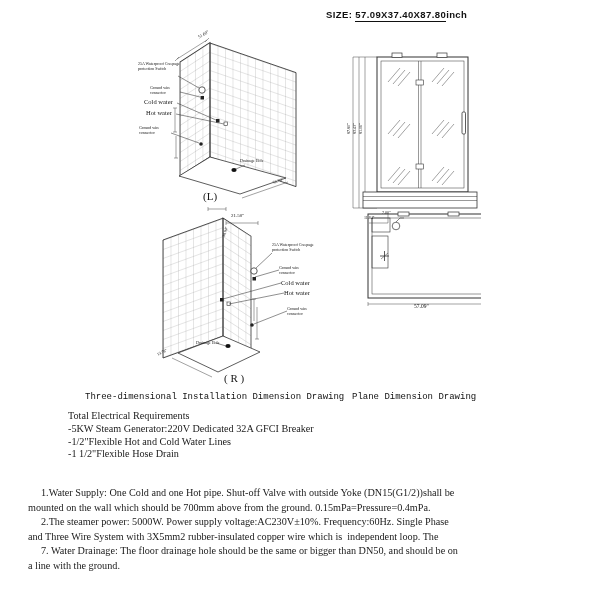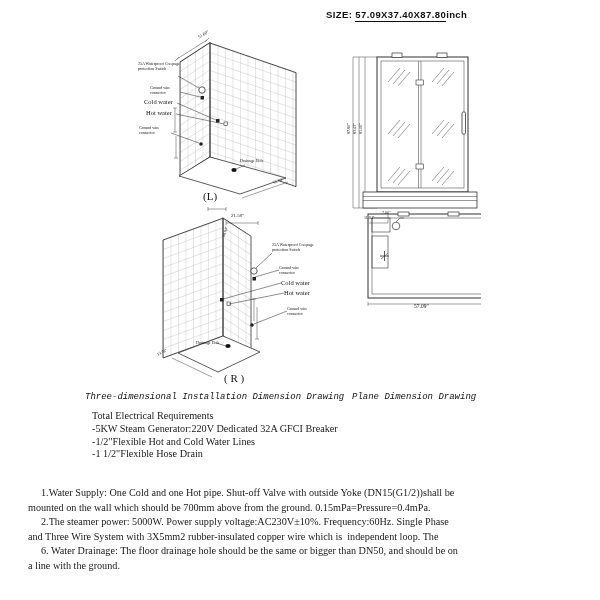--- a/index.html
+++ b/index.html
@@ -12,21 +12,21 @@
   .hdr .uline{border-bottom:1.2px solid #111;padding-bottom:1px;}
   .lbl{position:absolute;font-family:"Liberation Serif",serif;color:#161616;}
   .t4{font-size:4px;line-height:4.8px;}
   .t4n{font-size:4px;white-space:nowrap;}
   .t45n{font-size:4.5px;white-space:nowrap;}
   .t5n{font-size:5px;white-space:nowrap;}
   .t55n{font-size:5.5px;white-space:nowrap;}
   .t65n{font-size:6.5px;white-space:nowrap;}
   .cap{font-size:11px;white-space:nowrap;}
   .mono-cap{position:absolute;font-family:"Liberation Mono",monospace;font-size:9px;
-            color:#111;white-space:nowrap;font-style:italic;}
+            color:#111;white-space:nowrap;}
   .spec-line{white-space:pre;font-size:10.2px;line-height:12.8px;}
   .note-line{white-space:pre;font-size:10.2px;line-height:14.6px;}
   .indent{padding-left:13px;}
   .rotm90{transform:rotate(-90deg);transform-origin:0 0;}
 </style>
 </head>
 <body>
 
 <div class="page">
 
@@ -236,29 +236,29 @@
   </svg>
 
   <div class="lbl t4n" style="left:364px;top:215px;">11.84"</div>
   <div class="lbl t4n" style="left:382px;top:210px;">7.00"</div>
   <div class="lbl t4n rotm90" style="left:489px;top:262px;">37.40"</div>
   <div class="lbl t55n" style="left:414px;top:303px;">57.09"</div>
 
   <div class="mono-cap" style="left:85px;top:392px;">Three-dimensional Installation Dimension Drawing</div>
   <div class="mono-cap" style="left:352px;top:392px;">Plane Dimension Drawing</div>
 
-  <div class="abs" style="left:92px;top:410px;">
+  <div class="abs" style="left:68px;top:410px;">
     <div class="spec-line">Total Electrical Requirements</div>
     <div class="spec-line">-5KW Steam Generator:220V Dedicated 32A GFCI Breaker</div>
     <div class="spec-line">-1/2"Flexible Hot and Cold Water Lines</div>
     <div class="spec-line">-1 1/2"Flexible Hose Drain</div>
   </div>
 
   <div class="abs" style="left:28px;top:479px;width:560px;margin-top:7px;">
     <div class="note-line indent">1.Water Supply: One Cold and one Hot pipe. Shut-off Valve with outside Yoke (DN15(G1/2))shall be</div>
     <div class="note-line">mounted on the wall which should be 700mm above from the ground. 0.15mPa=Pressure=0.4mPa.</div>
     <div class="note-line indent">2.The steamer power: 5000W. Power supply voltage:AC230V±10%. Frequency:60Hz. Single Phase</div>
     <div class="note-line">and Three Wire System with 3X5mm2 rubber-insulated copper wire which is  independent loop. The</div>
-    <div class="note-line indent">6. Water Drainage: The floor drainage hole should be the same or bigger than DN50, and should be on</div>
+    <div class="note-line indent">7. Water Drainage: The floor drainage hole should be the same or bigger than DN50, and should be on</div>
     <div class="note-line">a line with the ground.</div>
   </div>
 
 </div>
 
 </body></html>

